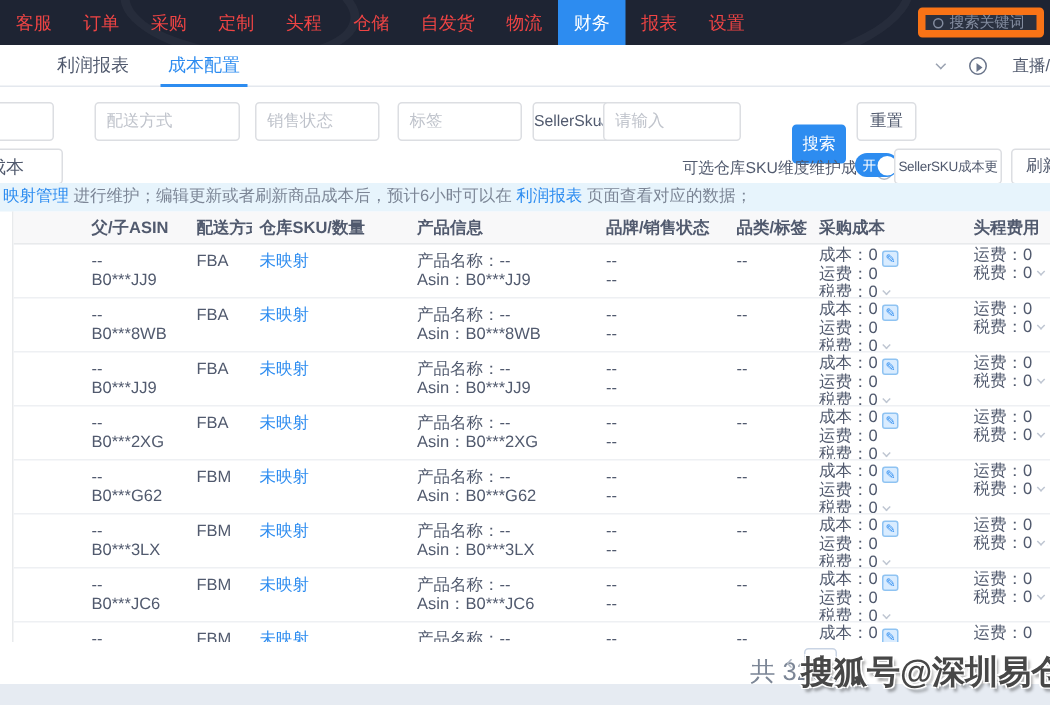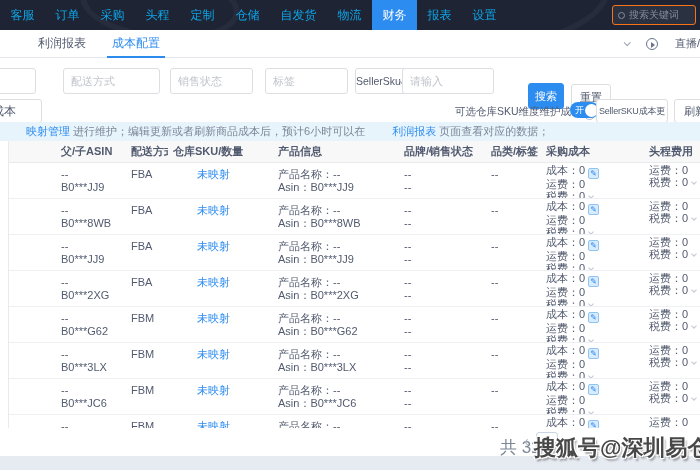--- a/index.html
+++ b/index.html
@@ -2,32 +2,32 @@
 <html><head>
 <meta charset="utf-8">
 <style>
   * { box-sizing: border-box; margin: 0; padding: 0; }
   html,body { width:700px; height:470px; }
   body {
     position: relative; overflow: hidden; background:#fff;
     font-family:"Liberation Sans","DejaVu Sans",sans-serif;
     -webkit-font-smoothing: antialiased;
   }
-  a { text-decoration:none; cursor:pointer;margin-left:24px; }
+  a { text-decoration:none; cursor:pointer; }
 
   
   .navbar { position:absolute; top:0; left:0; width:700px; height:30px;
     background:#1e2433; display:flex; align-items:stretch; overflow:hidden; z-index:20; }
   .nav-deco1,.nav-deco2 { position:absolute; border:6px solid rgba(255,255,255,.04); border-radius:50%; }
   .nav-deco1 { width:220px; height:90px; left:390px; top:-40px; transform:rotate(-8deg); }
   .nav-deco2 { width:160px; height:70px; left:80px; top:-30px; transform:rotate(6deg); }
-  .nav-item { color:#0ea5e9; font-size:12px; padding:0 10.5px; line-height:30px; cursor:pointer; position:relative; z-index:2; white-space:nowrap; }
+  .nav-item { color:#ef4444; font-size:12px; padding:0 10.5px; line-height:30px; cursor:pointer; position:relative; z-index:2; white-space:nowrap; }
   .nav-item.active { background:#2d8cf0; color:#fff; }
   .nav-search { position:absolute; right:4px; top:5px; width:84px; height:20px; z-index:3;
-    background:#2a3140; border:1px solid #f97316; border-radius:3px;
+    background:#2a3140; border:5px solid #f97316; border-radius:3px;
     display:flex; align-items:center; gap:4px; padding:0 5px; cursor:text; }
   .mag { width:7px; height:7px; border:1px solid #848da0; border-radius:50%; position:relative; flex:none; }
   .mag::after { content:""; position:absolute; width:4px; height:1px; background:#848da0;
     right:-3px; bottom:-1px; transform:rotate(45deg); }
   .nav-search span { color:#848da0; font-size:10px; white-space:nowrap; overflow:hidden; }
 
   
   .tabbar { position:absolute; top:30px; left:0; width:700px; height:28px; background:#fff;
     border-bottom:1px solid #e4e8ee; z-index:15; }
   .tab { position:absolute; top:0; height:27px; line-height:27px; font-size:12px; color:#515a6e; cursor:pointer; }
@@ -51,21 +51,21 @@
   input.f-input::placeholder { color:#c0c4cc; }
   .fi-cut   { top:68px; left:-42px; width:78px; }
   .fi-ship  { top:68px; left:63px;  width:97px; }
   .fi-status{ top:68px; left:170px; width:83px; }
   .fi-tag   { top:68px; left:265px; width:83px; }
   .f-select { top:68px; left:355px; width:55px; color:#515a6e; font-size:10.5px; padding:0 14px 0 0; cursor:pointer; }
   .f-select .caret { position:absolute; right:5px; top:10px; }
   .fi-kw    { top:68px; left:402px; width:92px; }
   .btn { text-align:center; cursor:pointer; color:#515a6e; }
   .btn-search { top:68px; left:528px; width:36px; background:#2d8cf0; border-color:#2d8cf0; color:#fff;margin-top:15px; }
-  .btn-reset  { top:68px; left:571px; width:40px;margin-top:16px; }
+  .btn-reset  { top:68px; left:571px; width:40px; }
 
   
   .btn-cut { top:99px; left:-34px; width:76px; height:24px; line-height:22px; font-size:12px; overflow:hidden; }
   .tool-label { position:absolute; left:455px; top:105px; font-size:10.5px; color:#515a6e; white-space:nowrap; }
   .info-ic { display:inline-block; width:11px; height:11px; border:1px solid #b2b8c2; border-radius:50%;
     font-size:8px; line-height:10px; text-align:center; color:#b2b8c2; vertical-align:-2px; margin-left:2px; font-style:italic; }
   .toggle { position:absolute; left:570px; top:102px; width:29px; height:16px; background:#2d8cf0;
     border-radius:9px; cursor:pointer; }
   .toggle .t-txt { position:absolute; left:5px; top:2px; font-size:9px; color:#fff; line-height:12px; }
   .toggle .knob { position:absolute; right:1.5px; top:1.5px; width:13px; height:13px; background:#fff; border-radius:50%; }
@@ -109,22 +109,22 @@
 </style>
 </head>
 <body>
 
 <div class="navbar">
   <div class="nav-deco1"></div>
   <div class="nav-deco2"></div>
   <div class="nav-item">客服</div>
   <div class="nav-item">订单</div>
   <div class="nav-item">采购</div>
+  <div class="nav-item">定制</div>
   <div class="nav-item">头程</div>
-  <div class="nav-item">定制</div>
   <div class="nav-item">仓储</div>
   <div class="nav-item">自发货</div>
   <div class="nav-item">物流</div>
   <div class="nav-item active">财务</div>
   <div class="nav-item">报表</div>
   <div class="nav-item">设置</div>
   <div class="nav-search">
     <span class="mag"></span>
     <span>搜索关键词</span>
   </div>

